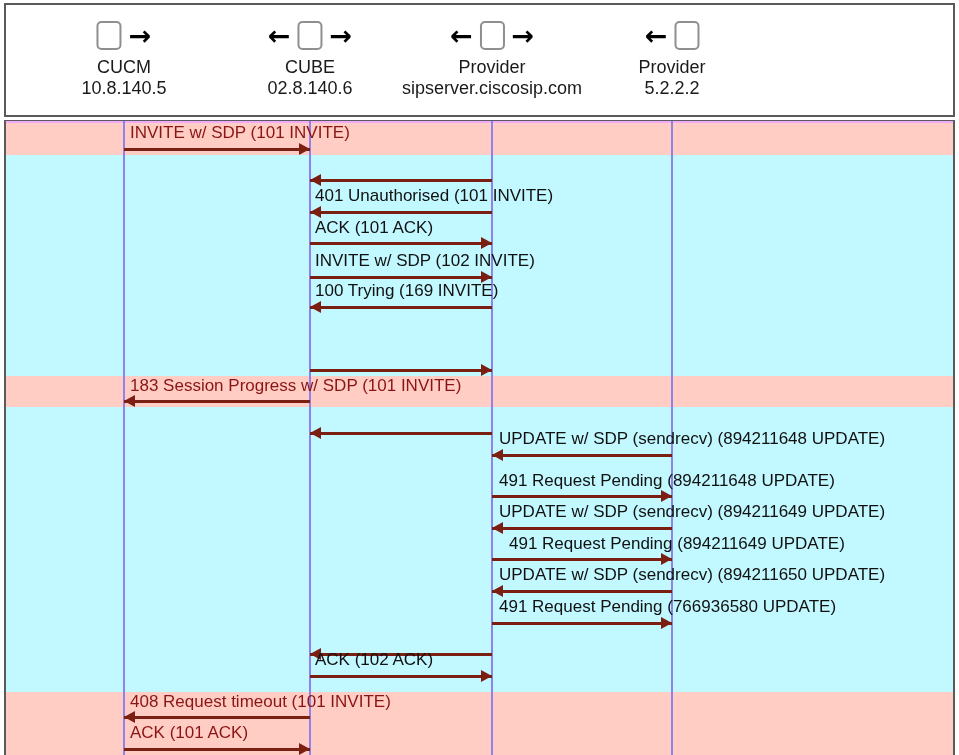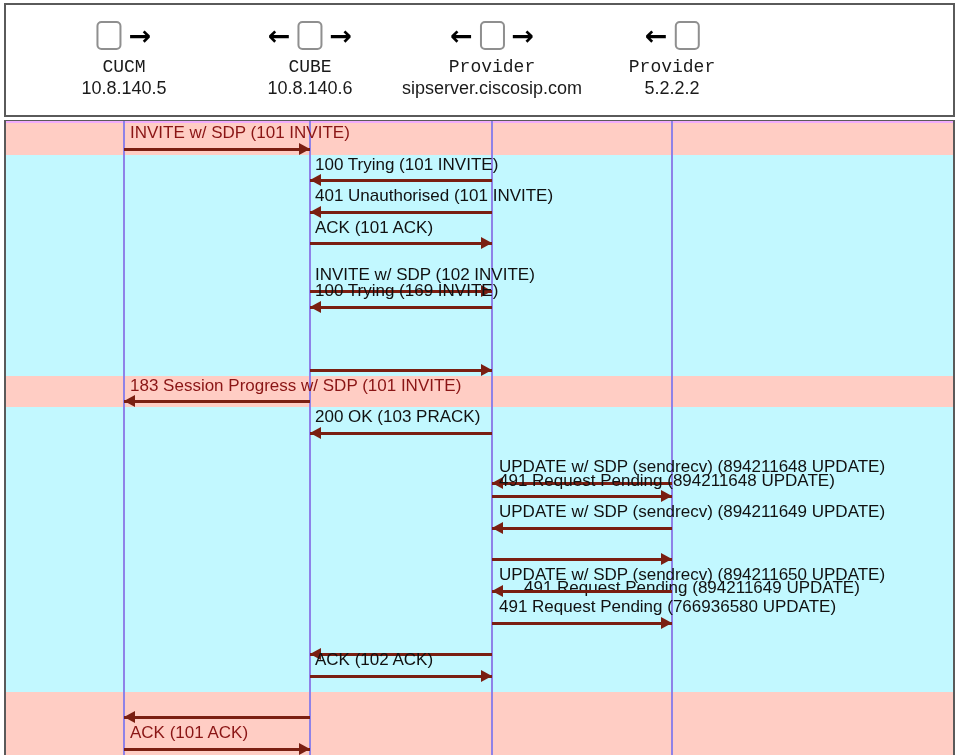--- a/index.html
+++ b/index.html
@@ -59,21 +59,21 @@
     font-weight:bold;
     display:inline-block;
   }
   .arrow-left{margin-right:3px;}
   .arrow-right{margin-left:3px;}
   .node-name{
     font-size:18px;
     color:#1a1a1a;
     line-height:21px;
     white-space:nowrap;
-    font-family:Liberation Mono, monospace;
+    font-family:Liberation Sans, sans-serif;
   }
   .node-addr{
     font-size:18px;
     color:#1a1a1a;
     line-height:21px;
     white-space:nowrap;
     font-family:"Liberation Sans",sans-serif;
   }
 
   
@@ -152,21 +152,21 @@
         <div class="node-name">CUCM</div>
         <div class="node-addr">10.8.140.5</div>
       </div>
       <div class="node" style="left: 304px;">
         <div class="node-icons">
           <span class="arrow-glyph arrow-left">←</span>
           <span class="chkbox"></span>
           <span class="arrow-glyph arrow-right">→</span>
         </div>
         <div class="node-name">CUBE</div>
-        <div class="node-addr">10.8.140.6</div>
+        <div class="node-addr">02.8.140.6</div>
       </div>
       <div class="node" style="left: 486px;">
         <div class="node-icons">
           <span class="arrow-glyph arrow-left">←</span>
           <span class="chkbox"></span>
           <span class="arrow-glyph arrow-right">→</span>
         </div>
         <div class="node-name">Provider</div>
         <div class="node-addr">sipserver.ciscosip.com</div>
       </div>
@@ -206,33 +206,32 @@
       <div class="lifeline" style="left: 486px;"></div>
       <div class="lifeline" style="left: 666px;"></div>
       <div class="msg" style="top: 2px;">
         <div class="msg-line" style="left: 118px; width: 186px; top: 24.6px;"></div>
         <div class="msg-head head-right" style="top: 19.6px; left: 293px;"></div>
         <div class="msg-label label-red" style="left: 124px;">INVITE w/ SDP (101 INVITE)</div>
       </div>
       <div class="msg" style="top: 33.6px;">
         <div class="msg-line" style="left: 304px; width: 182px; top: 24.6px;"></div>
         <div class="msg-head head-left" style="top: 19.6px; left: 304px;"></div>
-        <div class="msg-label label-dark" style="left: 309px;">100 Trying (101 INVITE)</div>
       </div>
       <div class="msg" style="top: 65.2px;">
         <div class="msg-line" style="left: 304px; width: 182px; top: 24.6px;"></div>
         <div class="msg-head head-left" style="top: 19.6px; left: 304px;"></div>
         <div class="msg-label label-dark" style="left: 309px;">401 Unauthorised (101 INVITE)</div>
       </div>
       <div class="msg" style="top: 96.8px;">
         <div class="msg-line" style="left: 304px; width: 182px; top: 24.6px;"></div>
         <div class="msg-head head-right" style="top: 19.6px; left: 475px;"></div>
         <div class="msg-label label-dark" style="left: 309px;">ACK (101 ACK)</div>
       </div>
-      <div class="msg" style="top: 144px;">
+      <div class="msg" style="top: 130px;">
         <div class="msg-line" style="left: 304px; width: 182px; top: 24.6px;"></div>
         <div class="msg-head head-right" style="top: 19.6px; left: 475px;"></div>
         <div class="msg-label label-dark" style="left: 309px;">INVITE w/ SDP (102 INVITE)</div>
       </div>
       <div class="msg" style="top: 160px;">
         <div class="msg-line" style="left: 304px; width: 182px; top: 24.6px;"></div>
         <div class="msg-head head-left" style="top: 19.6px; left: 304px;"></div>
         <div class="msg-label label-dark" style="left: 309px;">100 Trying (169 INVITE)</div>
       </div>
       <div class="msg" style="top: 223.2px;">
@@ -240,41 +239,40 @@
         <div class="msg-head head-right" style="top: 19.6px; left: 475px;"></div>
       </div>
       <div class="msg" style="top: 254.8px;">
         <div class="msg-line" style="left: 118px; width: 186px; top: 24.6px;"></div>
         <div class="msg-head head-left" style="top: 19.6px; left: 118px;"></div>
         <div class="msg-label label-red" style="left: 124px;">183 Session Progress w/ SDP (101 INVITE)</div>
       </div>
       <div class="msg" style="top: 286.4px;">
         <div class="msg-line" style="left: 304px; width: 182px; top: 24.6px;"></div>
         <div class="msg-head head-left" style="top: 19.6px; left: 304px;"></div>
-        <div class="msg-label label-dark" style="left: 309px;">200 OK (103 PRACK)</div>
-      </div>
-      <div class="msg" style="top: 336px;">
+      </div>
+      <div class="msg" style="top: 308px;">
         <div class="msg-line" style="left: 486px; width: 180px; top: 24.6px;"></div>
         <div class="msg-head head-left" style="top: 19.6px; left: 486px;"></div>
         <div class="msg-label label-dark" style="left: 493px;">UPDATE w/ SDP (sendrecv) (894211648 UPDATE)</div>
       </div>
       <div class="msg" style="top: 349.6px;">
         <div class="msg-line" style="left: 486px; width: 180px; top: 24.6px;"></div>
         <div class="msg-head head-right" style="top: 19.6px; left: 655px;"></div>
         <div class="msg-label label-dark" style="left: 493px;">491 Request Pending (894211648 UPDATE)</div>
       </div>
       <div class="msg" style="top: 381.2px;">
         <div class="msg-line" style="left: 486px; width: 180px; top: 24.6px;"></div>
         <div class="msg-head head-left" style="top: 19.6px; left: 486px;"></div>
         <div class="msg-label label-dark" style="left: 493px;">UPDATE w/ SDP (sendrecv) (894211649 UPDATE)</div>
       </div>
       <div class="msg" style="top: 412.8px;">
         <div class="msg-line" style="left: 486px; width: 180px; top: 24.6px;"></div>
         <div class="msg-head head-right" style="top: 19.6px; left: 655px;"></div>
-        <div class="msg-label label-dark" style="left: 518px; margin-top: 44px;">491 Request Pending (894211649 UPDATE)</div>
+        <div class="msg-label label-dark" style="left: 503px;">491 Request Pending (894211649 UPDATE)</div>
       </div>
       <div class="msg" style="top: 444.4px;">
         <div class="msg-line" style="left: 486px; width: 180px; top: 24.6px;"></div>
         <div class="msg-head head-left" style="top: 19.6px; left: 486px;"></div>
         <div class="msg-label label-dark" style="left: 493px;">UPDATE w/ SDP (sendrecv) (894211650 UPDATE)</div>
       </div>
       <div class="msg" style="top: 476px;">
         <div class="msg-line" style="left: 486px; width: 180px; top: 24.6px;"></div>
         <div class="msg-head head-right" style="top: 19.6px; left: 655px;"></div>
         <div class="msg-label label-dark" style="left: 493px;">491 Request Pending (766936580 UPDATE)</div>
@@ -284,20 +282,21 @@
         <div class="msg-head head-left" style="top: 19.6px; left: 304px;"></div>
       </div>
       <div class="msg" style="top: 529px;">
         <div class="msg-line" style="left: 304px; width: 182px; top: 24.6px;"></div>
         <div class="msg-head head-right" style="top: 19.6px; left: 475px;"></div>
         <div class="msg-label label-dark" style="left: 309px;">ACK (102 ACK)</div>
       </div>
       <div class="msg" style="top: 570.8px;">
         <div class="msg-line" style="left: 118px; width: 186px; top: 24.6px;"></div>
         <div class="msg-head head-left" style="top: 19.6px; left: 118px;"></div>
+        <div class="msg-label label-red" style="left: 124px;">408 Request timeout (101 INVITE)</div>
       </div>
       <div class="msg" style="top: 602.4px;">
         <div class="msg-line" style="left: 118px; width: 186px; top: 24.6px;"></div>
         <div class="msg-head head-right" style="top: 19.6px; left: 293px;"></div>
         <div class="msg-label label-red" style="left: 124px;">ACK (101 ACK)</div>
       </div>
     </div>
 
 </div>
 

